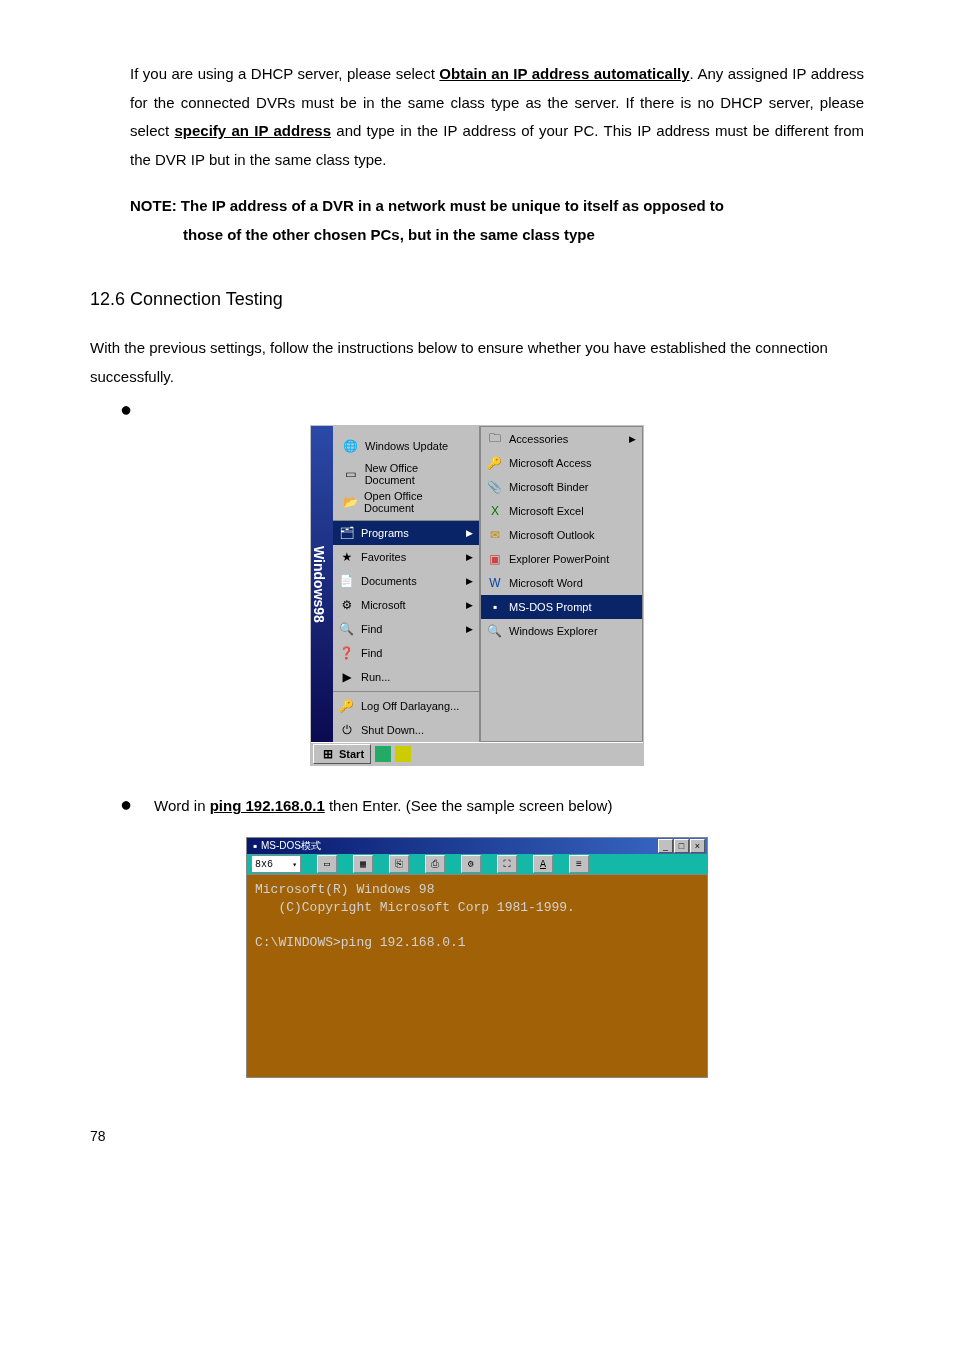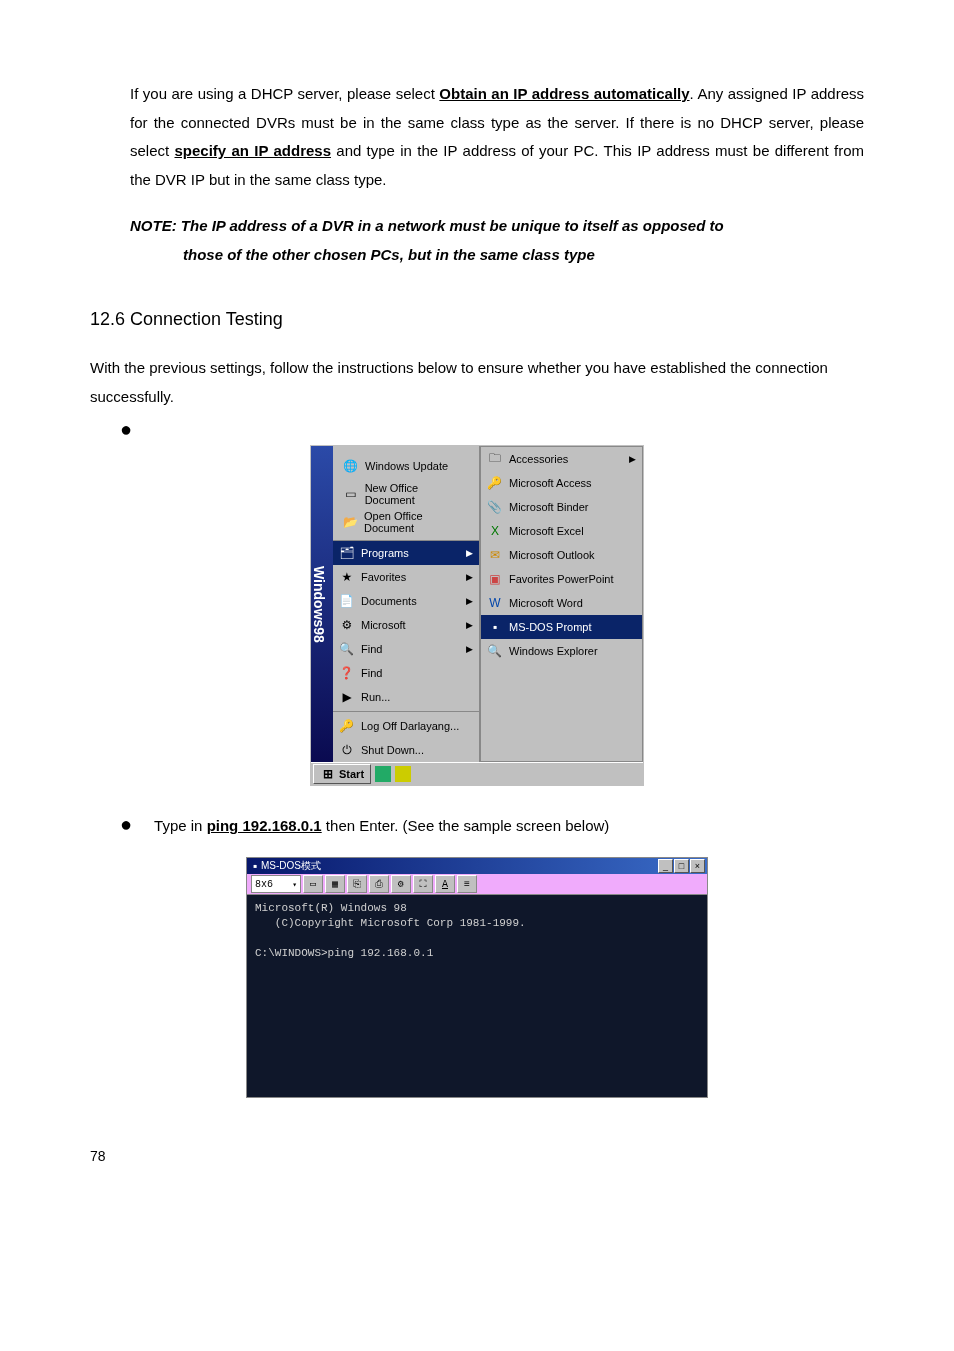--- a/index.html
+++ b/index.html
@@ -5,38 +5,36 @@
   body {
     margin: 0;
     padding: 0;
     background: #fff;
     font-family: Arial, Helvetica, sans-serif;
     color: #000;
     width: 954px;
   }
   .page {
     padding: 60px 90px 40px 90px;
-    margin-top: 20px;
   }
   .para {
     font-size: 15px;
     line-height: 1.9;
     text-align: justify;
     margin: 0 0 18px 0;
     padding-left: 40px;
   }
   .u { text-decoration: underline; }
   .b { font-weight: bold; }
   .note {
     font-size: 15px;
     font-weight: bold;
     line-height: 1.9;
     margin: 14px 0 30px 0;
     padding-left: 40px;
-    font-style: italic;
   }
   .note-indent { padding-left: 53px; display:block; }
   h2.section {
     font-size: 18px;
     font-weight: normal;
     margin: 40px 0 24px 0;
   }
   .para2 {
     font-size: 15px;
     line-height: 1.9;
@@ -161,31 +159,31 @@
     font-size:10px;
     font-family: Tahoma, Arial;
     padding: 0 2px;
   }
   .dos-title-btns { margin-left:auto; display:flex; gap:1px;}
   .dos-title-btn {
     width:13px;height:12px;background:#c0c0c0;border:1px solid #fff;border-right-color:#555;border-bottom-color:#555;
     display:inline-flex;align-items:center;justify-content:center;font-size:9px;color:#000;font-family:Arial;
   }
   .dos-toolbar {
-    background:#f0abfc;height:20px;display:flex;align-items:center;padding:0 4px;gap:2px;border-bottom:1px solid #888;
+    background:#14b8a6;height:20px;display:flex;align-items:center;padding:0 4px;gap:16px;border-bottom:1px solid #888;
   }
   .dos-tool {
     width:18px;height:16px;background:#c0c0c0;border:1px solid #fff;border-right-color:#888;border-bottom-color:#888;
     display:inline-flex;align-items:center;justify-content:center;font-size:10px;
   }
   .dos-drop {
     width:42px;height:16px;background:#fff;border:1px solid #888;font-size:10px;display:inline-flex;align-items:center;padding:0 3px;
   }
   .dos-body {
-    background:#0f172a;color:#d0d0d0;font-size:11px;line-height:1.35;padding:6px 8px;height:190px;white-space:pre;
+    background:#a16207;color:#d0d0d0;font-size:13px;line-height:1.35;padding:6px 8px;height:190px;white-space:pre;
   }
 </style>
 </head>
 <body>
 
 <div class="page">
 
   <p class="para">
     <span>If you are using a DHCP server, please select </span><span class="b u">Obtain an IP address automatically</span><span>. Any assigned IP address for the connected DVRs must be in the same class type as the server. If there is no DHCP server, please select </span><span class="b u">specify an IP address</span><span> and type in the IP address of your PC. This IP address must be different from the DVR IP but in the same class type.</span>
   </p>
@@ -281,21 +279,21 @@
         <div class="sm-item">
             <span class="sm-ico" style="color:#070">X</span>
             <span>Microsoft Excel</span>
           </div>
         <div class="sm-item">
             <span class="sm-ico" style="color:#c80">✉</span>
             <span>Microsoft Outlook</span>
           </div>
         <div class="sm-item">
             <span class="sm-ico" style="color:#c44">▣</span>
-            <span>Favorites PowerPoint</span>
+            <span>Explorer PowerPoint</span>
           </div>
         <div class="sm-item">
             <span class="sm-ico" style="color:#04a">W</span>
             <span>Microsoft Word</span>
           </div>
         <div class="sm-item sel">
             <span class="sm-ico">▪</span>
             <span>MS-DOS Prompt</span>
           </div>
         <div class="sm-item">
@@ -310,21 +308,21 @@
           <span>Start</span>
         </div>
       <span class="sm-tray-ico" style="background:#2a6;">&nbsp;</span>
       <span class="sm-tray-ico" style="background:#cc0;">&nbsp;</span>
     </div>
   </div>
 
   <div class="bullet-row">
     <span class="bullet-dot">●</span>
     <span class="bullet-text">
-      <span>Type in </span><span class="b u">ping 192.168.0.1</span><span> then Enter. (See the sample screen below)</span><br>
+      <span>Word in </span><span class="b u">ping 192.168.0.1</span><span> then Enter. (See the sample screen below)</span><br>
     </span>
   </div>
 
   <div class="doswrap">
     <div class="dos-title">
       <span class="sm-ico" style="width:12px;height:12px;">▪</span>
       <span>MS-DOS模式</span>
       <div class="dos-title-btns">
         <span class="dos-title-btn">_</span>
         <span class="dos-title-btn">□</span>

